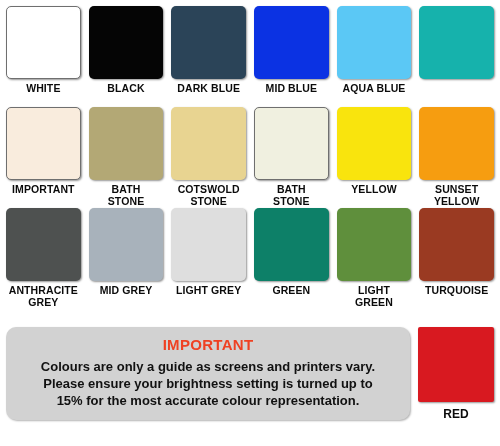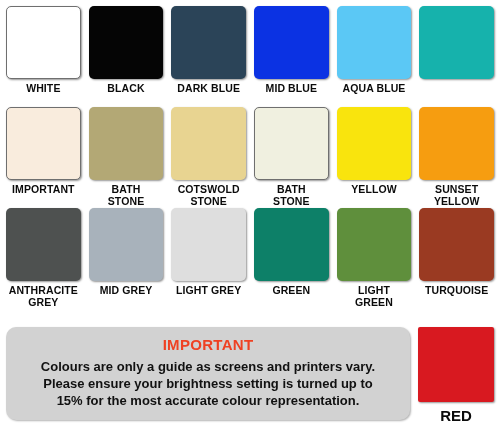--- a/index.html
+++ b/index.html
@@ -92,21 +92,21 @@
     align-items: center;
   }
   .red-chip {
     width: 76px;
     height: 75px;
     border-radius: 2px;
     box-shadow: 1px 1px 2px rgba(0,0,0,0.42);
   }
   .red-label {
     margin-top: 5px;
-    font-size: 15px;
+    font-size: 12px;
     font-weight: bold;
     color: #0b0b0b;
     text-align: center;
   }
 </style>
 </head>
 <body>
 
 <div class="chart">
 

